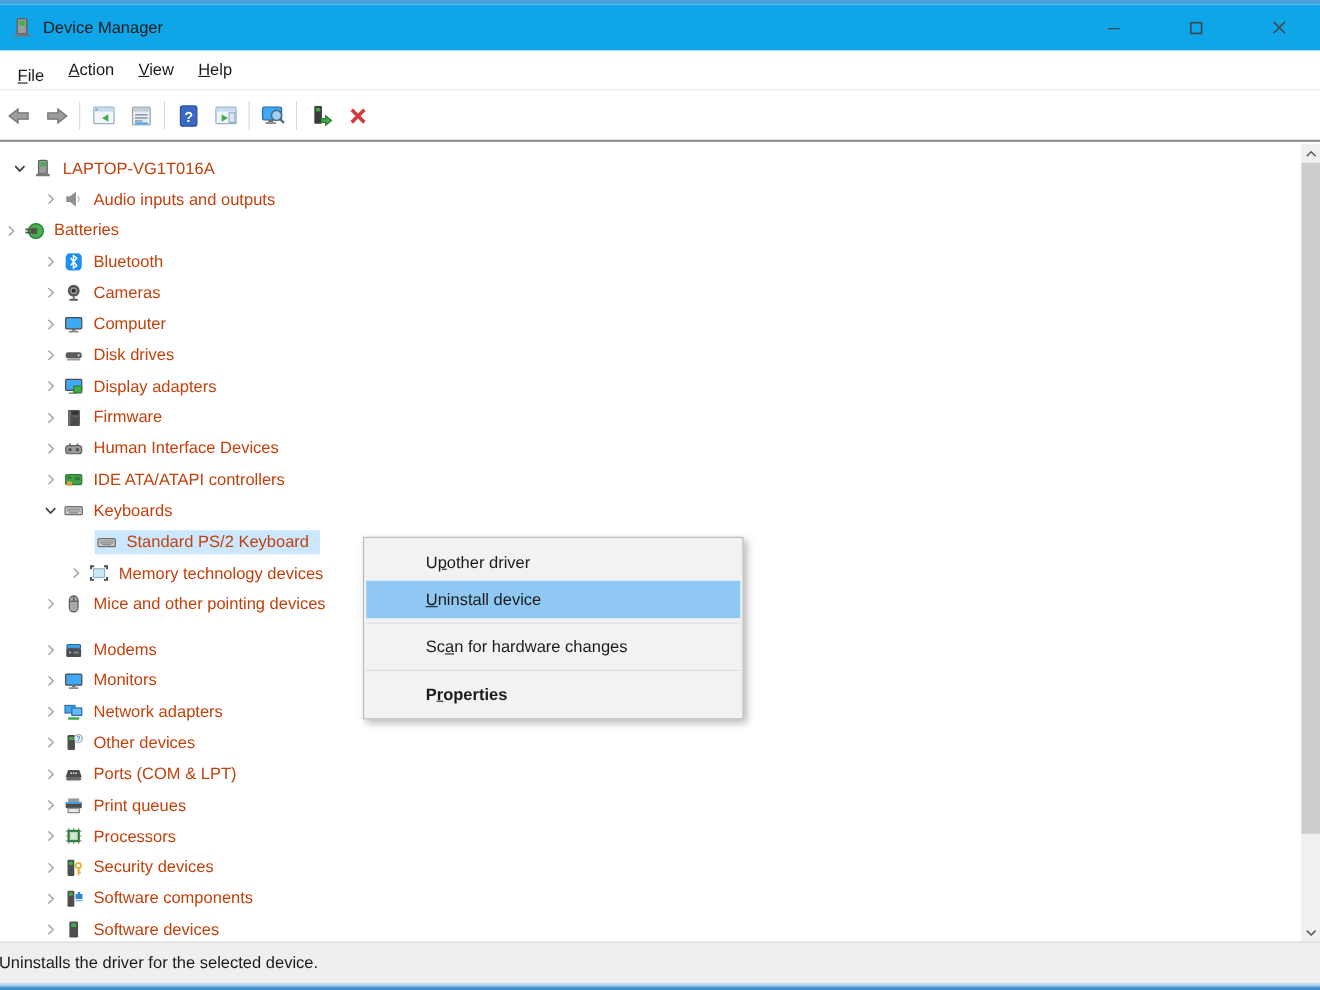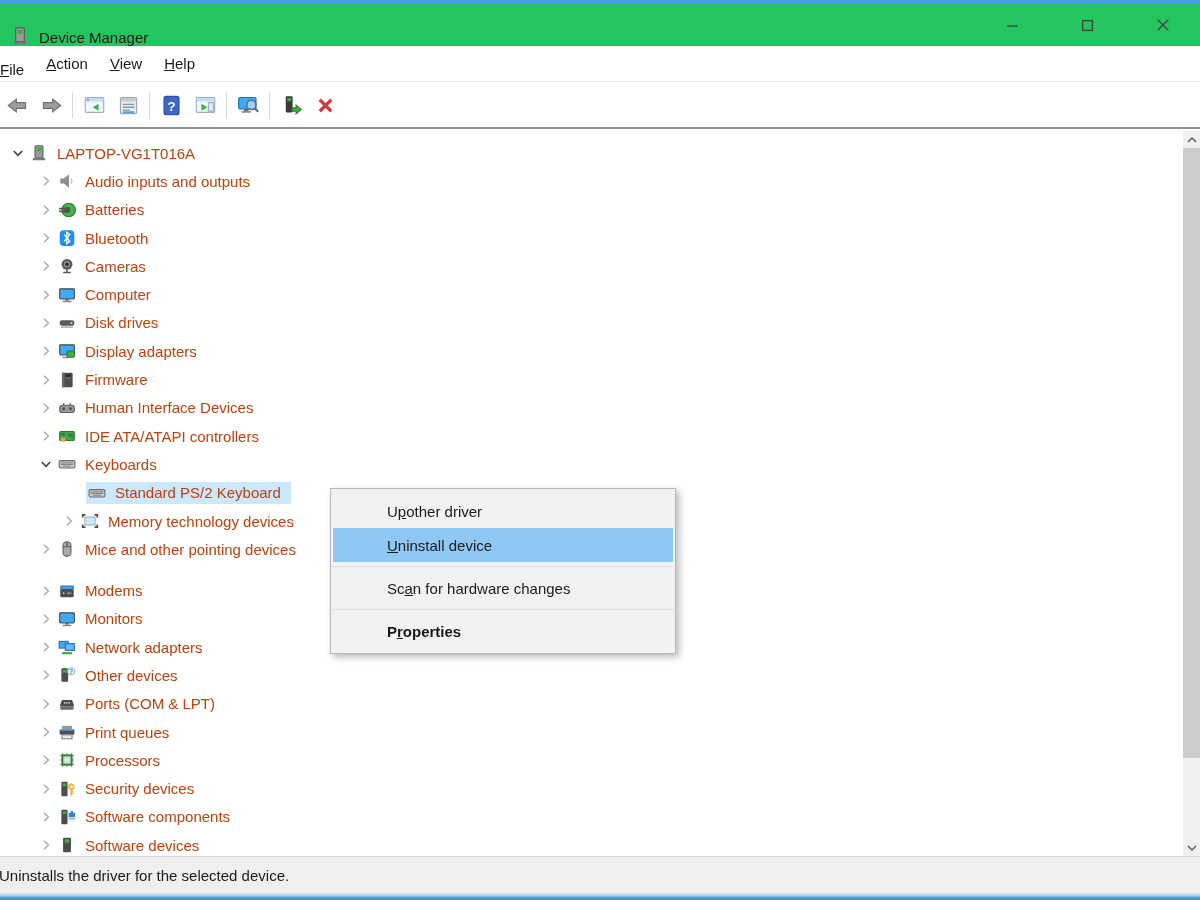--- a/index.html
+++ b/index.html
@@ -2,29 +2,29 @@
 <html><head>
 <meta charset="utf-8">
 <style>
   * { margin:0; padding:0; box-sizing:border-box; }
   html,body { width:1200px; height:900px; }
   body { font-family:"Liberation Sans", sans-serif; background:#fff; }
   .window { position:relative; width:1200px; height:900px; background:#fff; overflow:hidden; }
 
   .top-accent { position:absolute; left:0; top:0; width:100%; height:4px; background:#4a9fdb; }
 
-  .titlebar { position:absolute; left:0; top:4px; width:100%; height:42px; background:#22c55e; display:flex; align-items:flex-end; }
+  .titlebar { position:absolute; left:0; top:4px; width:100%; height:42px; background:#0ea5e9; display:flex; align-items:center; }
   .titlebar .app-icon { margin-left:10px; width:20px; height:20px; display:inline-flex; }
   .titlebar .title-text { margin-left:9px; font-size:15px; color:#1a1a1a; }
   .win-controls { position:absolute; right:0; top:0; height:42px; display:flex; }
   .win-btn { width:75px; height:42px; display:flex; align-items:center; justify-content:center; }
 
   .menubar { position:absolute; left:0; top:46px; width:100%; height:36px; display:flex; align-items:center; border-bottom:1px solid #ececec; background:#fff; }
   .menu-item { font-size:15px; color:#1a1a1a; padding:6px 11px; }
-  .menu-item:first-child { margin-left:0; padding-left:0;margin-top:12px; }
+  .menu-item:first-child { margin-left:0; padding-left:16px;margin-top:12px; }
   .accel { text-decoration:underline; }
 
   .toolbar { position:absolute; left:0; top:83px; width:100%; height:46px; display:flex; align-items:center; border-bottom:2px solid #8f8f8f; background:#fff; }
   .tool-btn { width:34px; height:34px; display:flex; align-items:center; justify-content:center; }
   .tool-sep { width:1px; height:26px; background:#d9d9d9; margin:0 4px; }
 
   .tree-area { position:absolute; left:0; top:131px; width:1200px; height:725px; background:#fff; overflow:hidden; }
   #tree { position:absolute; left:0; top:0; width:1183px; padding-top:8px; }
   .tree-row { height:28.3px; display:flex; align-items:center; white-space:nowrap; }
   .chev { width:20px; height:16px; display:inline-flex; align-items:center; justify-content:center; flex:none; }
@@ -187,21 +187,21 @@
     <span class="row-inner">
       <span class="ticon">
               <svg viewBox="0 0 16 16" width="18" height="18">
                 <path d="M2 5.7h3.1L9.8 2v12L5.1 10.3H2z" fill="#8f8f8f"></path>
                 <path d="M11.3 5.7a3.3 3.3 0 010 4.6" fill="none" stroke="#bdbdbd" stroke-width="1.1"></path>
               </svg>
             </span>
       <span class="tlabel">Audio inputs and outputs</span>
     </span>
   </div>
-        <div class="tree-row" style="padding-left: 36px;">
+        <div class="tree-row" style="">
     <span class="chev">
             <svg viewBox="0 0 16 16" width="16" height="16">
               <path d="M6 3.8l4.4 4.2L6 12.2" fill="none" stroke="#a9a9a9" stroke-width="1.4"></path>
             </svg>
           </span>
     <span class="row-inner">
       <span class="ticon">
               <svg viewBox="0 0 16 16" width="18" height="18">
                 <circle cx="9.5" cy="8" r="6" fill="#45b14e" stroke="#2c7c33"></circle>
                 <rect x="5.5" y="5.5" width="5" height="5" rx="1" fill="#55524a"></rect>

